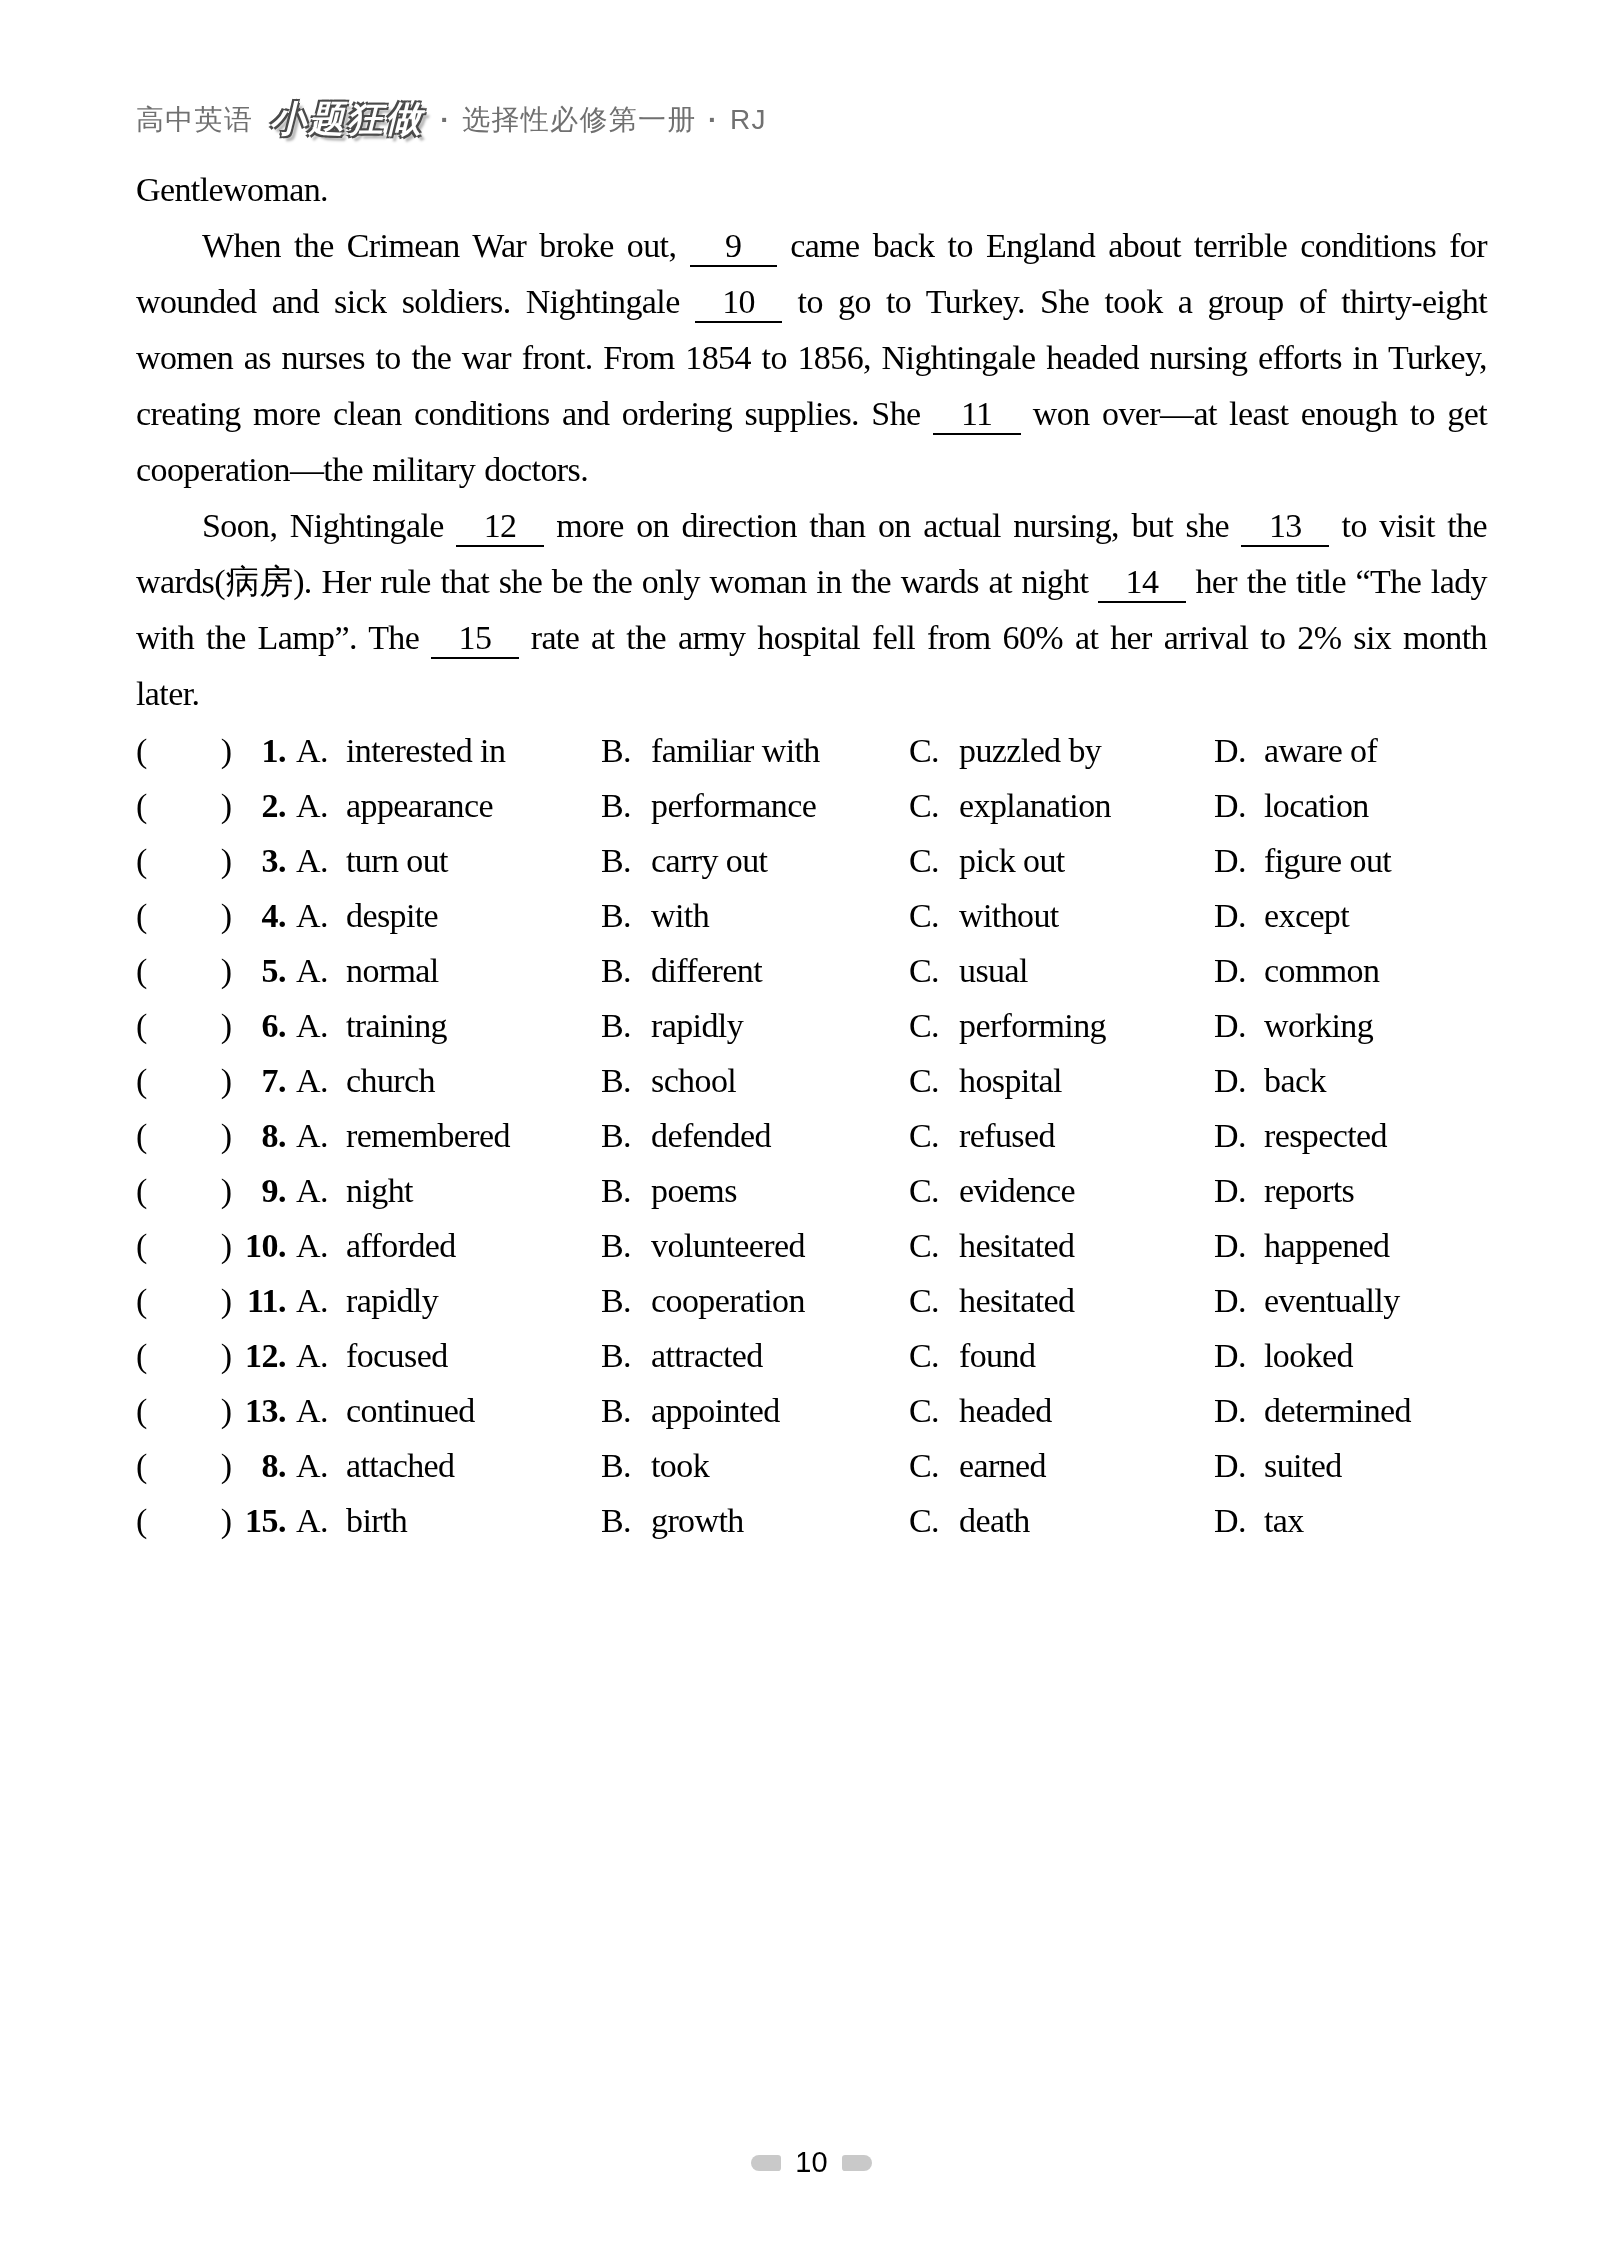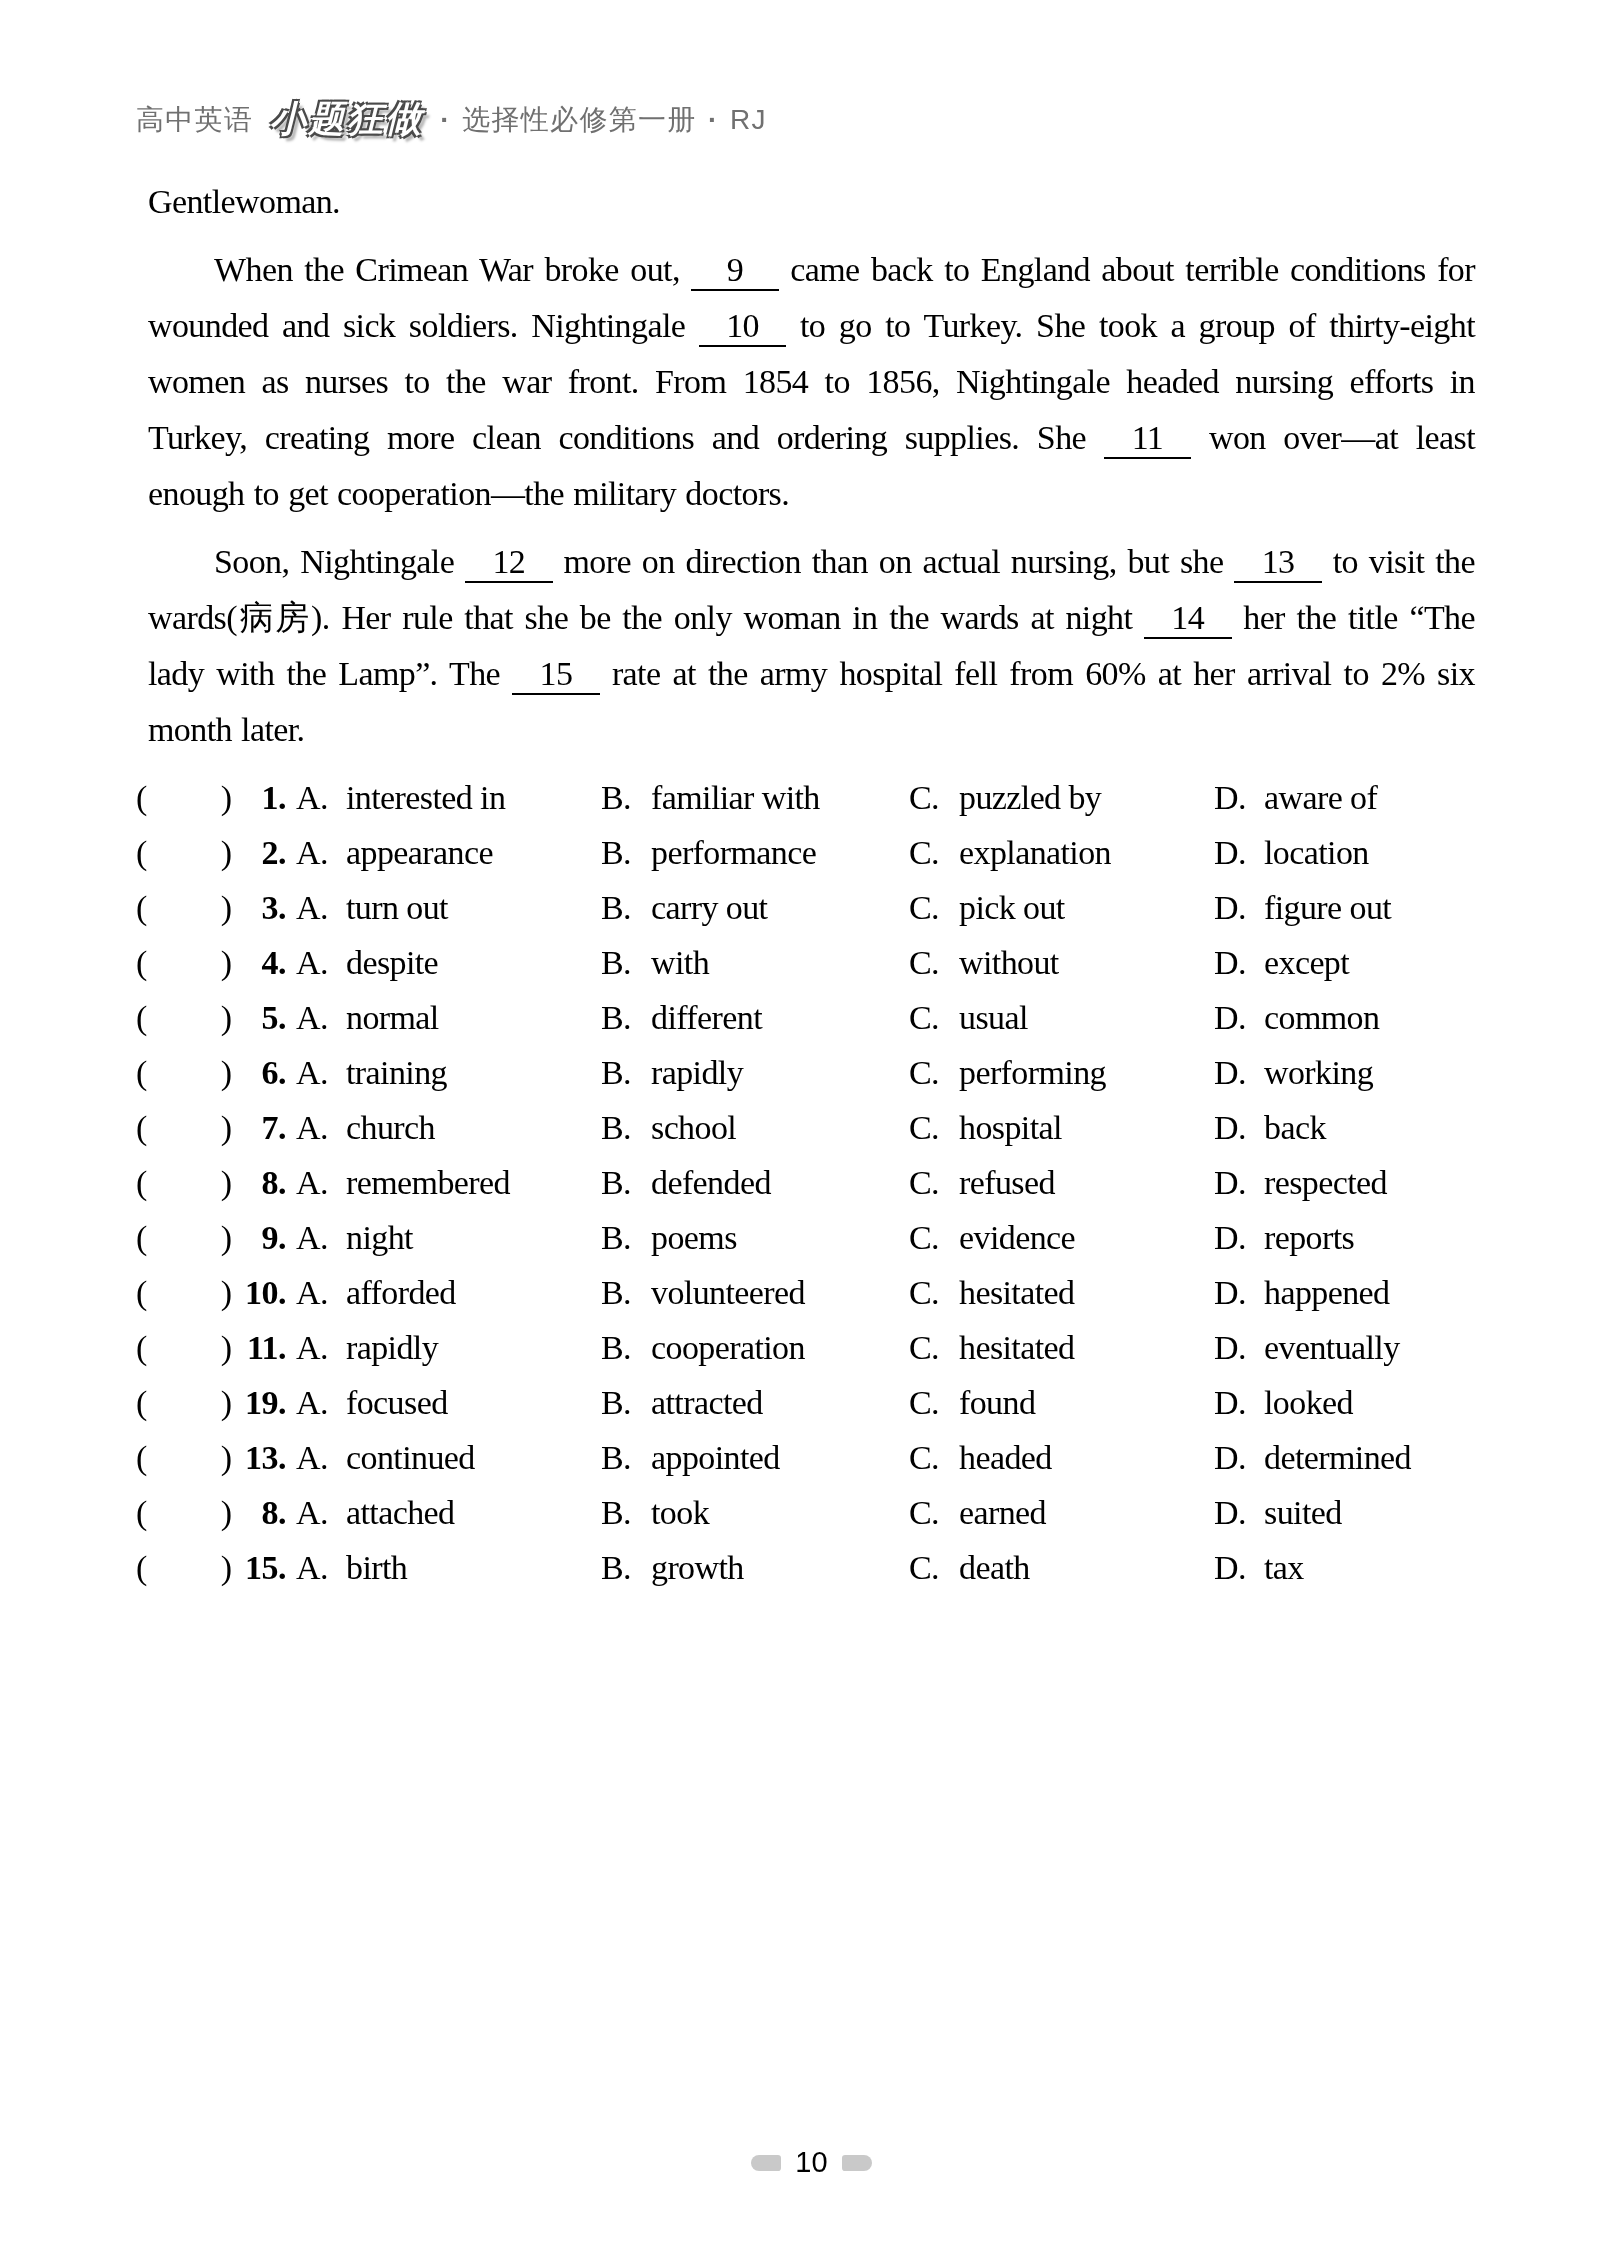--- a/index.html
+++ b/index.html
@@ -29,21 +29,21 @@
                  4.5px 4.5px 2.5px #b5b5b5;
   }
   .hdr-dot { font-weight: bold; }
 
   
   .content {
     position: absolute;
     left: 136px; top: 162px; width: 1351px;
   }
   .para {
-    margin: 12px;
+    margin: 0;
     font-size: 34px; line-height: 56px;
     letter-spacing: -0.6px; word-spacing: 1.3px;
     text-align: justify;
   }
   .para.indent { text-indent: 66px; }
   .blank {
     display: inline-block;
     min-width: 80px;
     text-align: center; text-indent: 0;
     line-height: 1.05;
@@ -351,21 +351,21 @@
           </div>
           <div class="q-opt d">
             <span class="letter">D.</span>
             <span class="otext">eventually</span>
           </div>
         </div>
         <div class="q-row">
           <div class="q-head">
             <span class="p-open">(</span>
             <span class="p-close">)</span>
-            <span class="q-num">19.</span>
+            <span class="q-num">12.</span>
           </div>
           <div class="q-opt a">
             <span class="letter">A.</span>
             <span class="otext">focused</span>
           </div>
           <div class="q-opt b">
             <span class="letter">B.</span>
             <span class="otext">attracted</span>
           </div>
           <div class="q-opt c">

